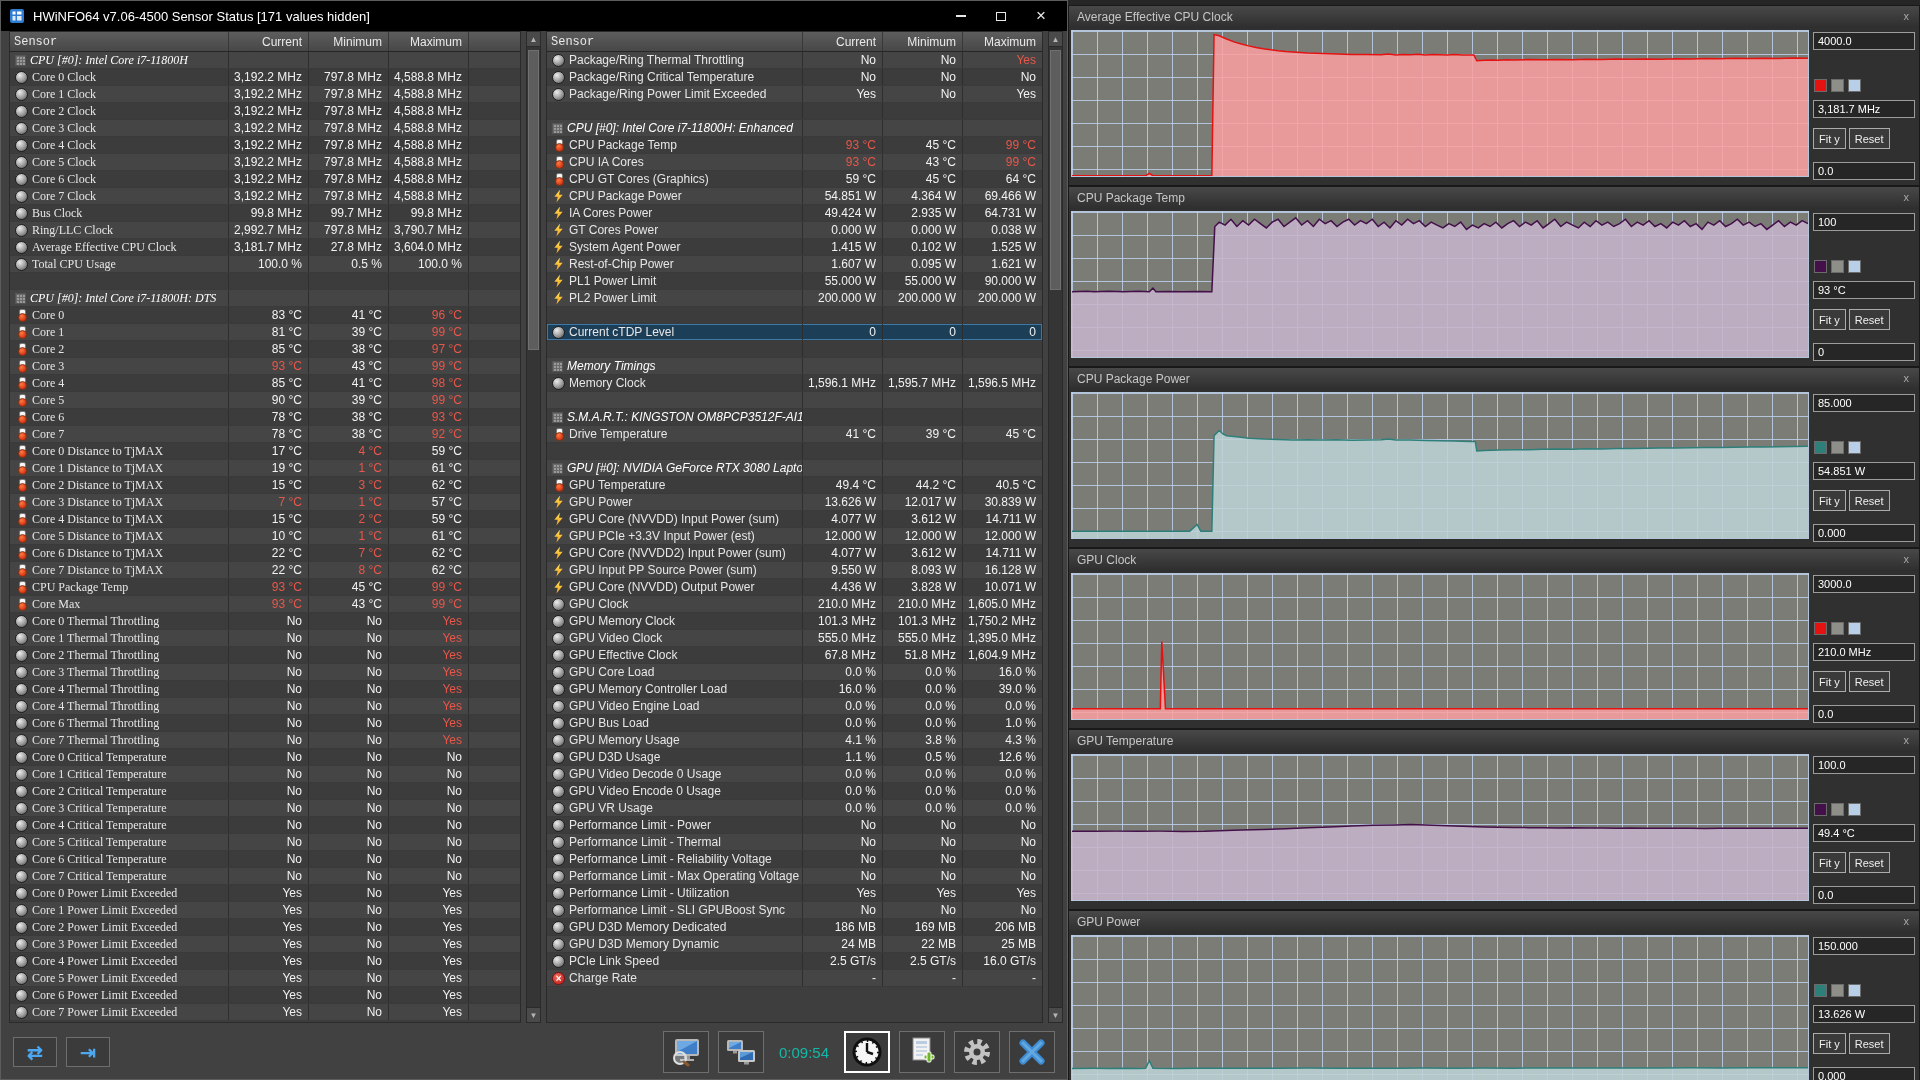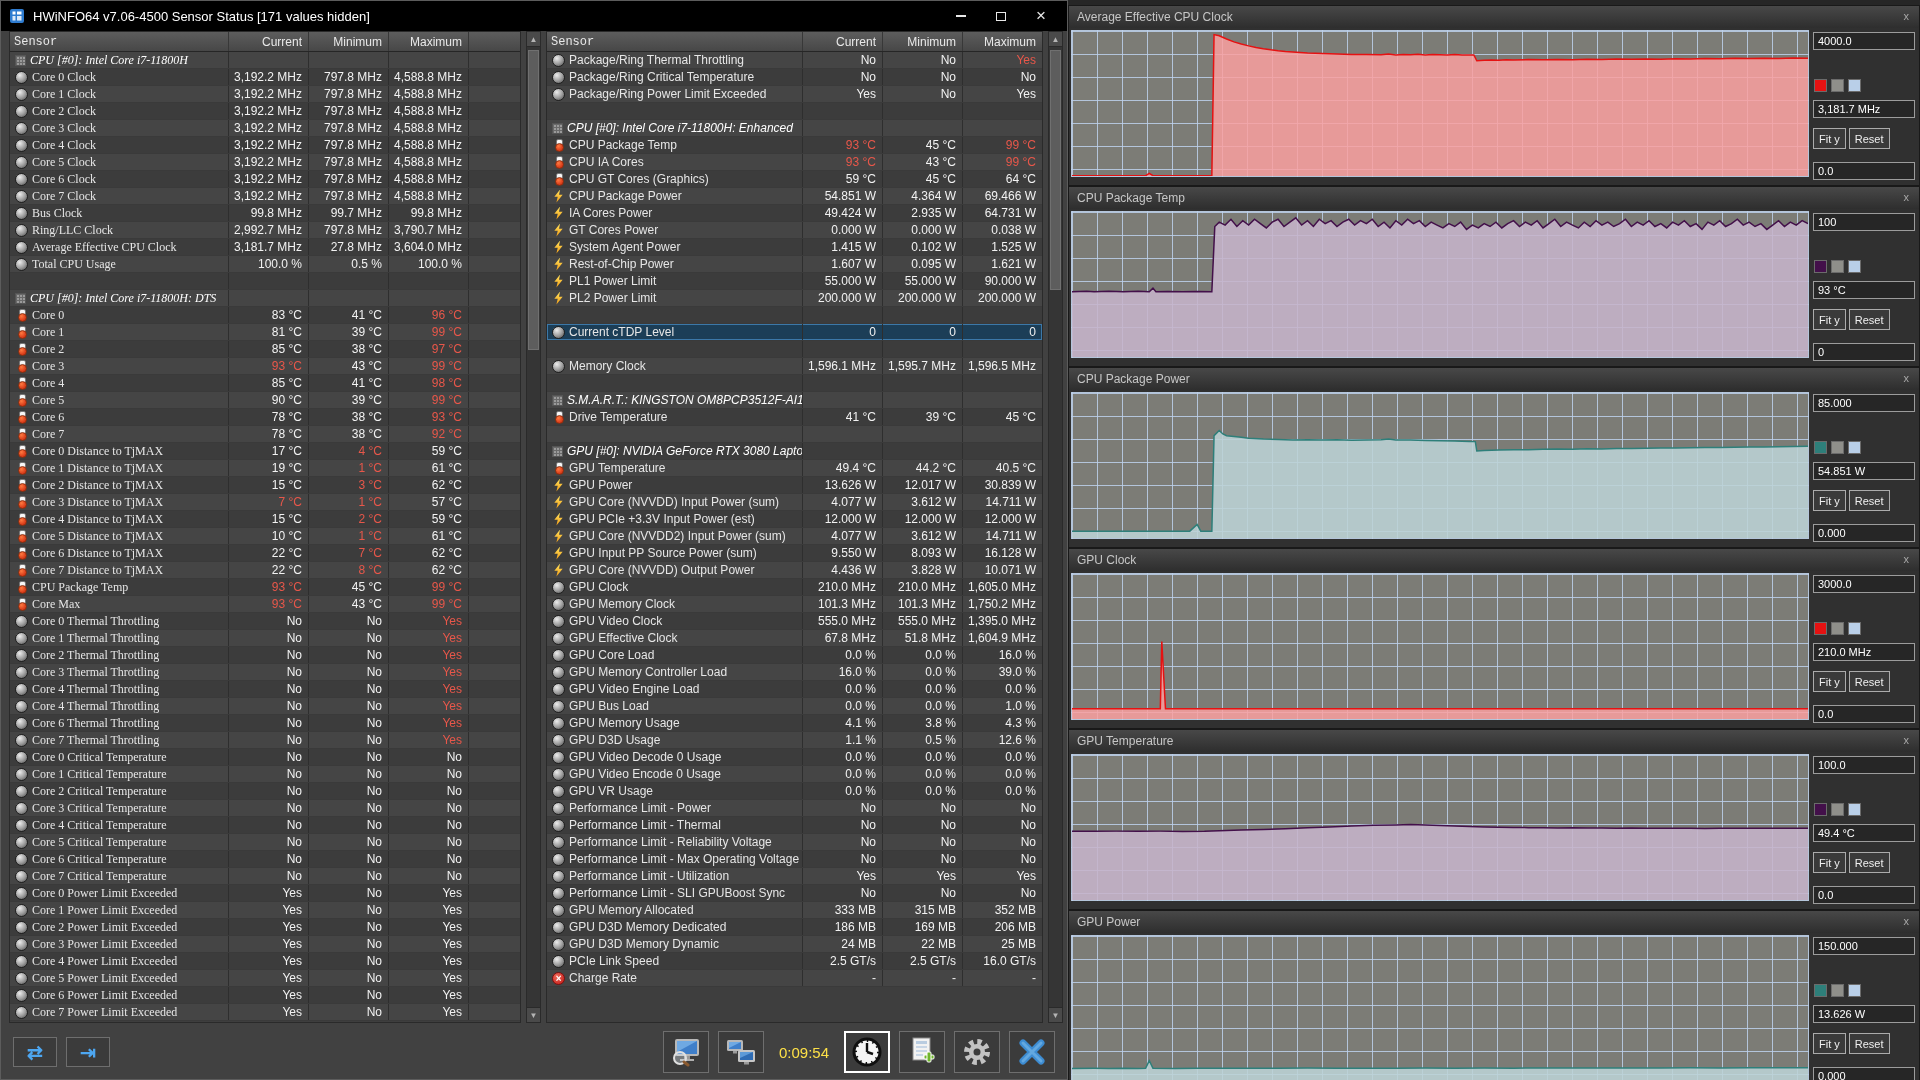--- a/index.html
+++ b/index.html
@@ -83,21 +83,21 @@
 
   
   .toolbar { position:absolute; left:0; right:0; top:1024px; bottom:0; display:flex;
     align-items:center; padding:0 12px; gap:9px; background:#414141; }
   .tb { background:#3b3b3b; border:1px solid #6e6e6e; display:flex; align-items:center;
     justify-content:center; width:46px; height:42px; }
   .tb.small { width:44px; height:30px; }
   .tb .aglyph { color:#4da6f0; font-size:19px; font-weight:bold; }
   .tb.active { border:2px solid #fff; }
   .tspacer { flex:1; }
-  .timer { color:#fde047; font-size:15px; margin:0 6px; }
+  .timer { color:#14b8a6; font-size:15px; margin:0 6px; }
 
   
   #graphs { position:absolute; left:1068px; top:0; width:852px; height:1080px;
     background:#262626; padding-top:5px; overflow:hidden; }
   .gpanel { position:relative; height:181px; background:#303030; border:1px solid #191919; }
   .gtitle { height:22px; background:linear-gradient(#484848,#2e2e2e); color:#c6c6c6;
     font-size:12px; padding:4px 8px 0 8px; display:flex; }
   .gtitle .gtitle-text { flex:1; white-space:nowrap; overflow:hidden; }
   .gclose { color:#a8a8a8; font-size:11px; padding:0 2px; }
   .gplot { position:absolute; left:2px; top:24px; width:738px; height:147px;
@@ -914,20 +914,30 @@
           <div class="row blank">
     <span class="cell name">
 
       <span class="lbl"></span>
     </span>
     <span class="cell cv"></span>
     <span class="cell cv"></span>
     <span class="cell cv"></span>
 
   </div>
+          <div class="row sect">
+    <span class="cell name">
+      <i class="ric ic-chip"></i>
+      <span class="lbl">Memory Timings</span>
+    </span>
+    <span class="cell cv"></span>
+    <span class="cell cv"></span>
+    <span class="cell cv"></span>
+
+  </div>
           <div class="row">
     <span class="cell name">
       <i class="ric ic-clk"></i>
       <span class="lbl">Memory Clock</span>
     </span>
     <span class="cell cv">1,596.1 MHz</span>
     <span class="cell cv">1,595.7 MHz</span>
     <span class="cell cv">1,596.5 MHz</span>
 
   </div>
@@ -1232,30 +1242,20 @@
 
   </div>
           <div class="row">
     <span class="cell name">
       <i class="ric ic-clk"></i>
       <span class="lbl">Performance Limit - SLI GPUBoost Sync</span>
     </span>
     <span class="cell cv">No</span>
     <span class="cell cv">No</span>
     <span class="cell cv">No</span>
-
-  </div>
-          <div class="row">
-    <span class="cell name">
-      <i class="ric ic-clk"></i>
-      <span class="lbl">GPU Memory Allocated</span>
-    </span>
-    <span class="cell cv">333 MB</span>
-    <span class="cell cv">315 MB</span>
-    <span class="cell cv">352 MB</span>
 
   </div>
           <div class="row">
     <span class="cell name">
       <i class="ric ic-clk"></i>
       <span class="lbl">GPU D3D Memory Dedicated</span>
     </span>
     <span class="cell cv">186 MB</span>
     <span class="cell cv">169 MB</span>
     <span class="cell cv">206 MB</span>

